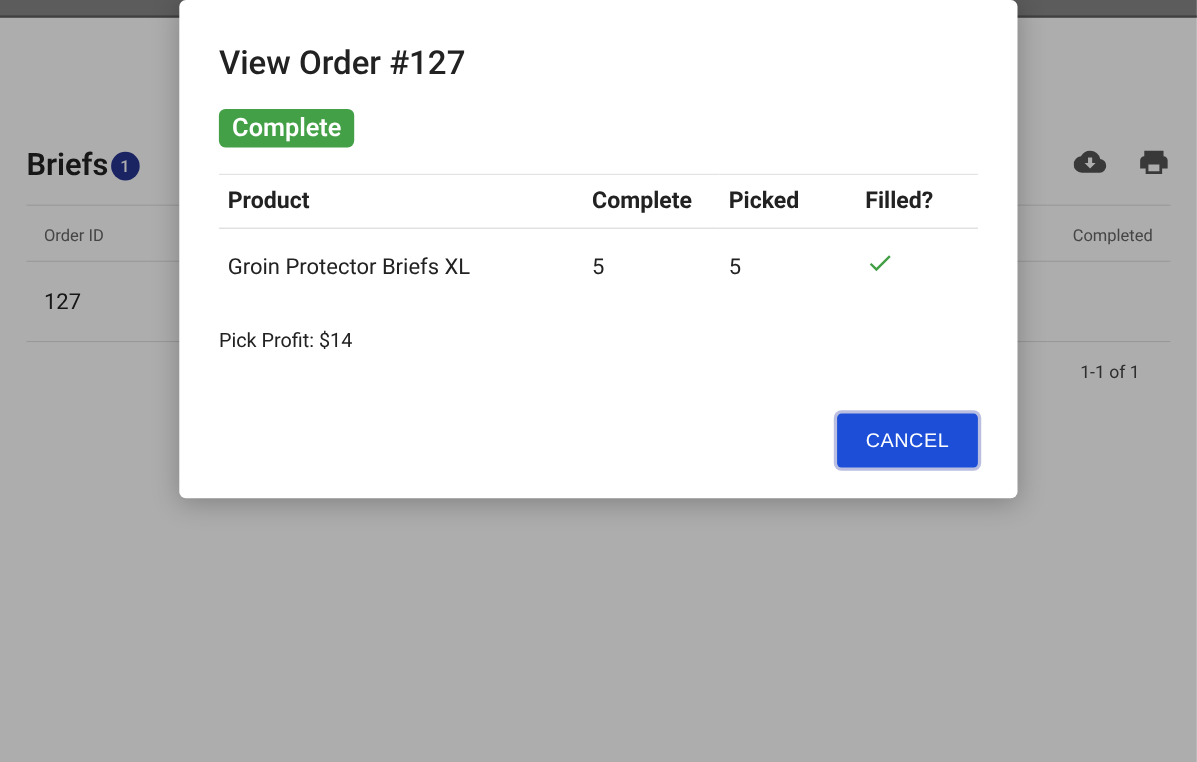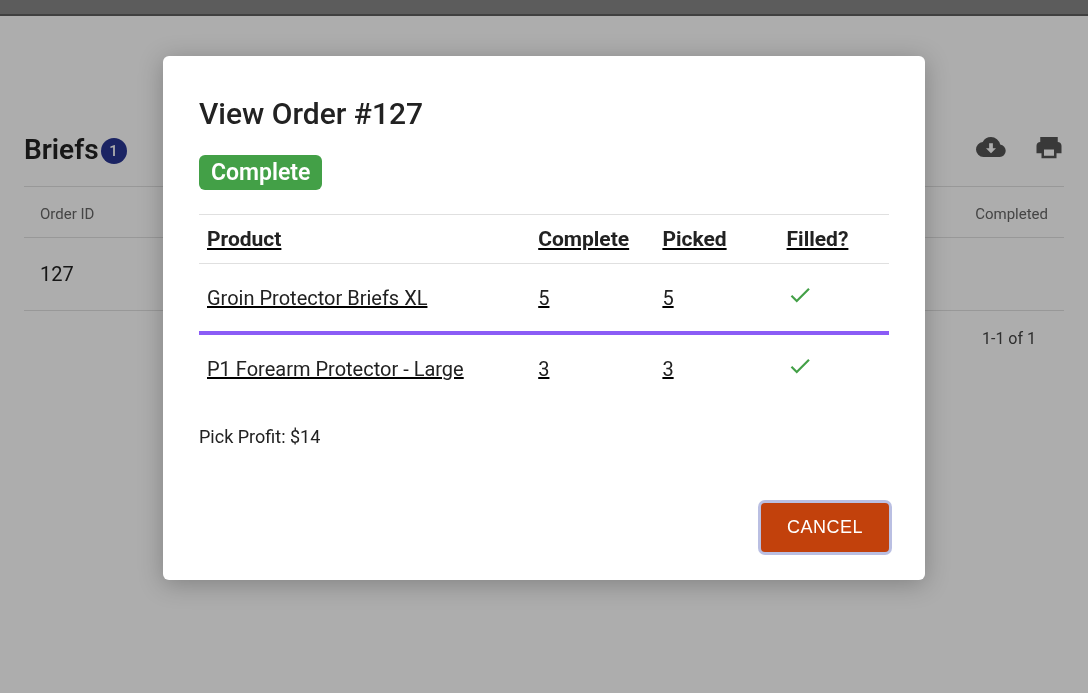--- a/index.html
+++ b/index.html
@@ -87,21 +87,20 @@
       font-size: 16px;
     }
 
     .overlay {
       position: absolute;
       top: 0; left: 0; right: 0; bottom: 0;
       background: rgba(0,0,0,0.32);
       display: flex;
       justify-content: center;
       align-items: flex-start;
-      padding-top: 56px;
     }
     .modal {
       background: #fff;
       border-radius: 6px;
       width: 762px;
       padding: 40px 36px 28px 36px;
       box-shadow: 0 4px 24px rgba(0,0,0,0.25);
     }
     .modal-title {
       font-size: 30px;
@@ -116,21 +115,20 @@
       font-weight: 600;
       font-size: 23px;
       padding: 4px 12px;
       border-radius: 6px;
       margin-bottom: 24px;
     }
     .order-table {
       width: 100%;
       border-collapse: collapse;
       margin-bottom: 24px;
-      text-decoration: underline;
     }
     .order-table th {
       text-align: left;
       font-size: 21px;
       font-weight: 700;
       padding: 12px 8px;
       border-top: 1px solid #e0e0e0;
       border-bottom: 1px solid #e0e0e0;
       color: #222;
     }
@@ -145,21 +143,21 @@
     .profit-line {
       font-size: 18px;
       color: #222;
       margin-bottom: 56px;
     }
     .modal-actions {
       display: flex;
       justify-content: flex-end;
     }
     .cancel-btn {
-      background: #c2410c;
+      background: #1d4ed8;
       color: #fff;
       border: none;
       font-size: 18px;
       letter-spacing: 0.5px;
       font-weight: 500;
       padding: 14px 26px;
       border-radius: 4px;
       cursor: pointer;
       box-shadow: 0 0 0 3px rgba(57,73,171,0.35);
     }
@@ -219,30 +217,20 @@
         <tr>
           <td>Groin Protector Briefs XL</td>
           <td>5</td>
           <td>5</td>
           <td class="check">
             <svg width="26" height="26" viewBox="0 0 24 24">
                 <path d="M9 16.17 4.83 12l-1.42 1.41L9 19 21 7l-1.41-1.41z"></path>
               </svg>
           </td>
         </tr>
-        <tr>
-          <td>P1 Forearm Protector - Large</td>
-          <td>3</td>
-          <td>3</td>
-          <td class="check">
-            <svg width="26" height="26" viewBox="0 0 24 24">
-                <path d="M9 16.17 4.83 12l-1.42 1.41L9 19 21 7l-1.41-1.41z"></path>
-              </svg>
-          </td>
-        </tr>
       </tbody>
     </table>
 
     <div class="profit-line">Pick Profit: $14</div>
 
     <div class="modal-actions">
       <button class="cancel-btn">CANCEL</button>
     </div>
   </div>
 </div>

